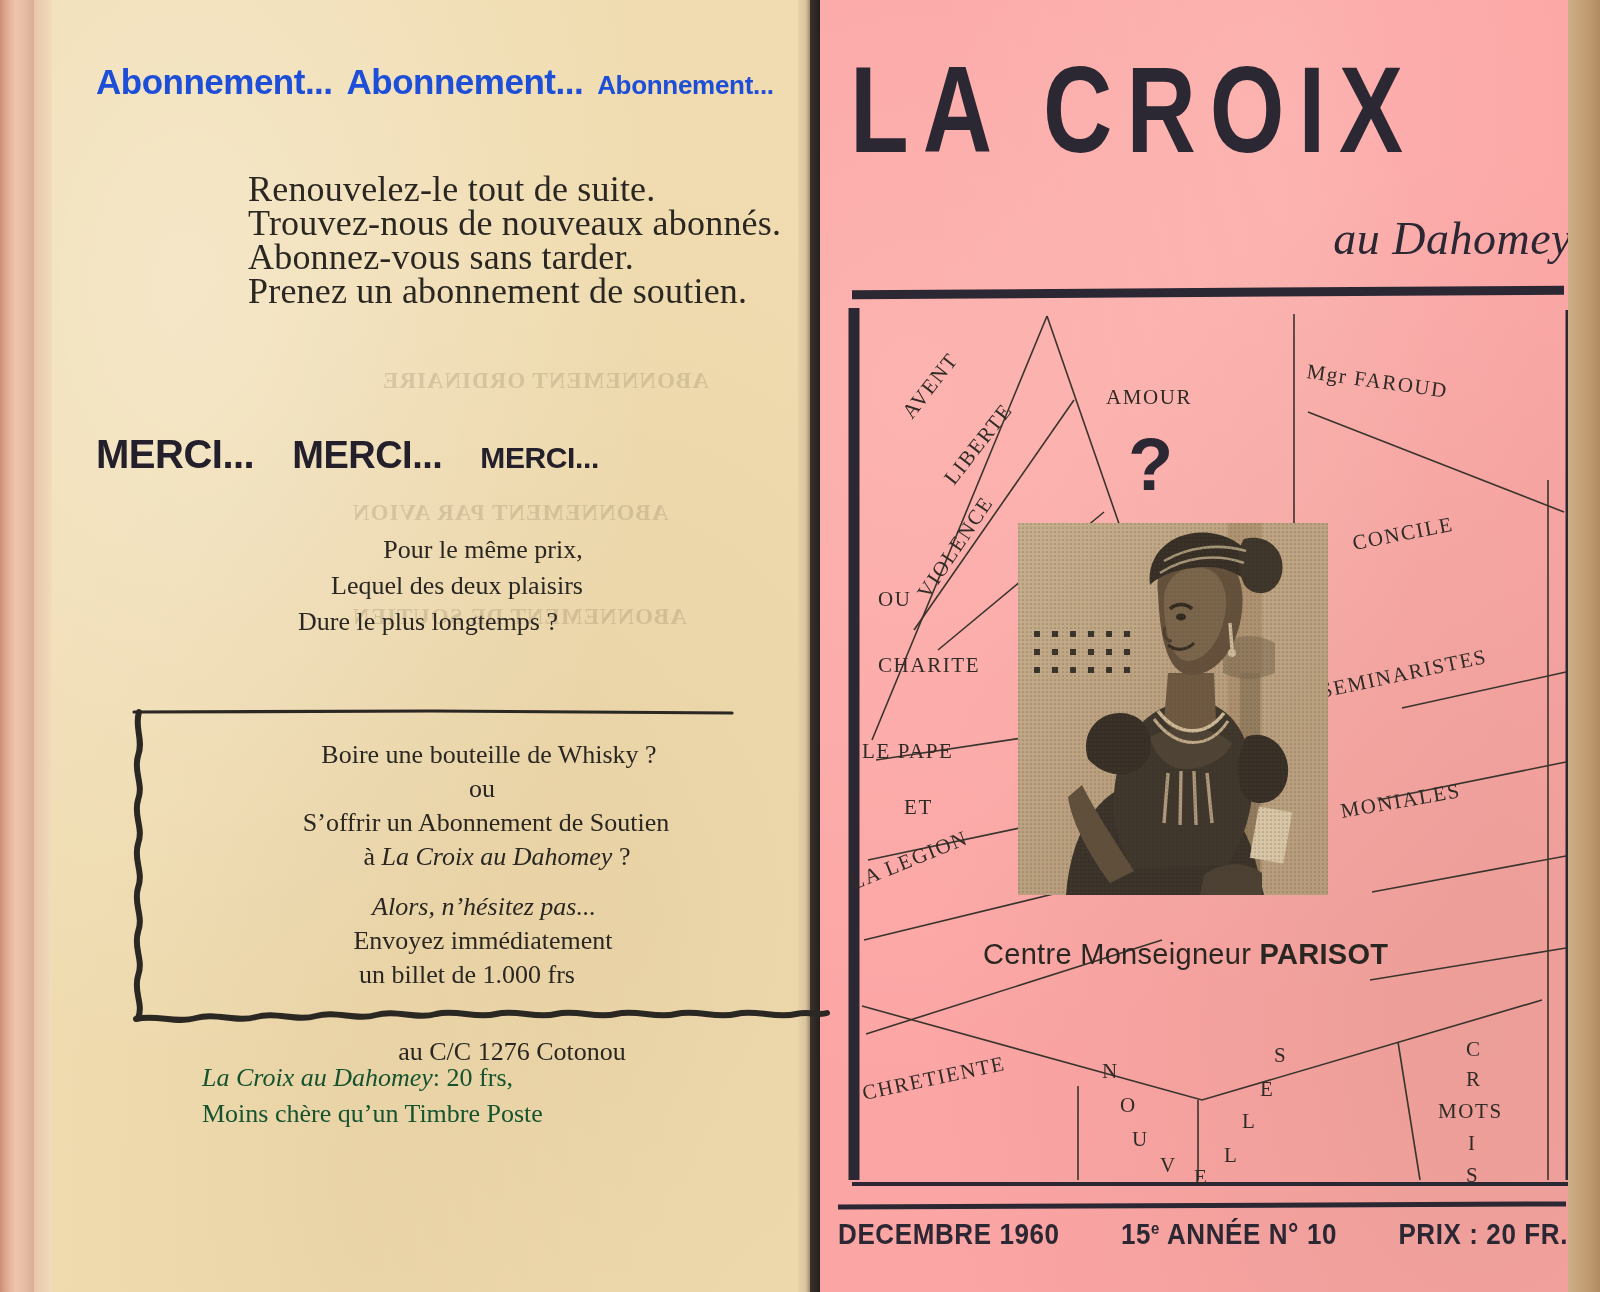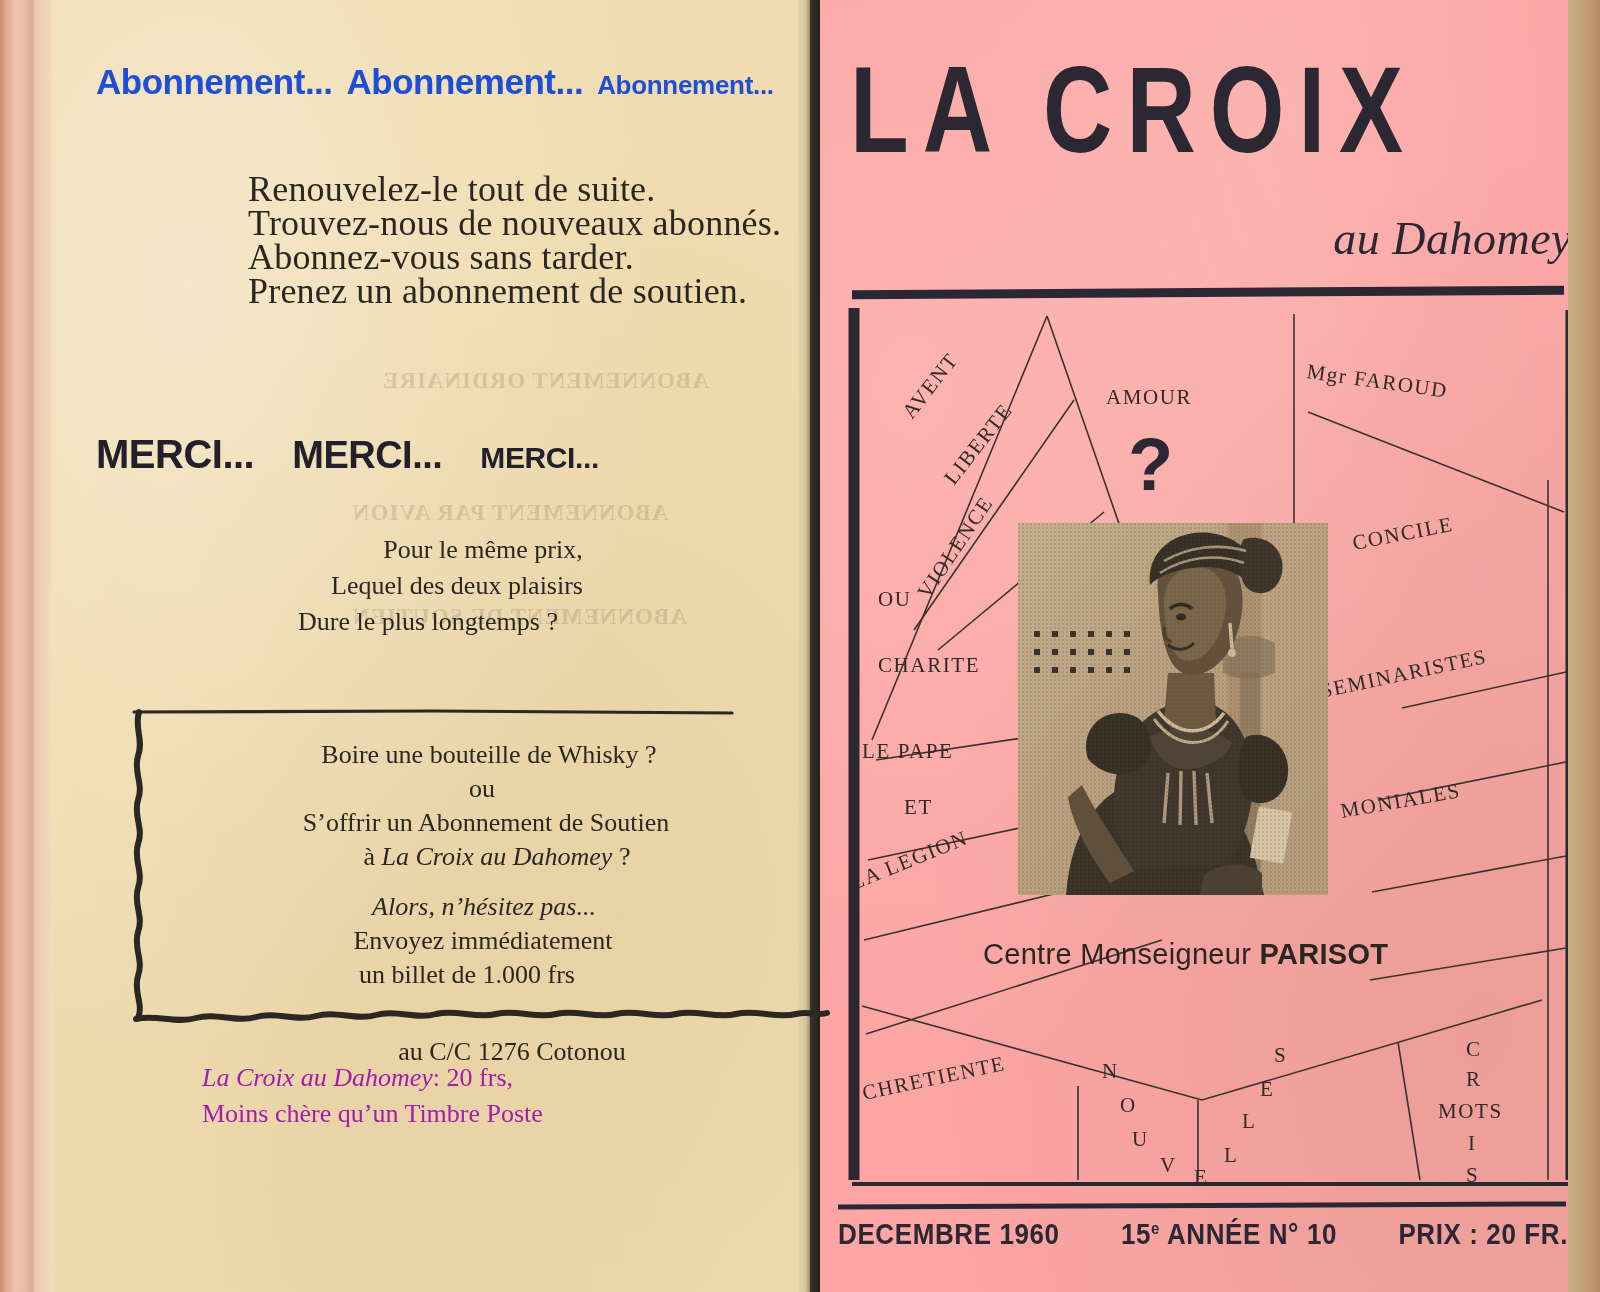--- a/index.html
+++ b/index.html
@@ -107,21 +107,21 @@
   .whisky-text .r3{padding-left:8px;}
   .whisky-text .r4{padding-left:30px;}
   .whisky-text .r5{margin-top:16px;padding-left:4px;font-style:italic;}
   .whisky-text .r6{padding-left:2px;}
   .whisky-text .r7{padding-right:30px;}
   .whisky-text .r8{padding-left:60px;margin-top:43px;}
   .whisky-text i{font-style:italic;}
 
   .tagline{
     position:absolute;left:150px;top:1060px;width:520px;
-    font-size:26px;line-height:36px;color:#a21caf;
+    font-size:26px;line-height:36px;color:#14532d;
   }
   .tagline .t1 i{font-style:italic;}
   .tagline .t2{}
 
   
   .showthrough{
     position:absolute;color:#6f5f44;opacity:.20;
     font-family:"Liberation Serif",serif;pointer-events:none;
     transform:scaleX(-1);white-space:nowrap;
   }

